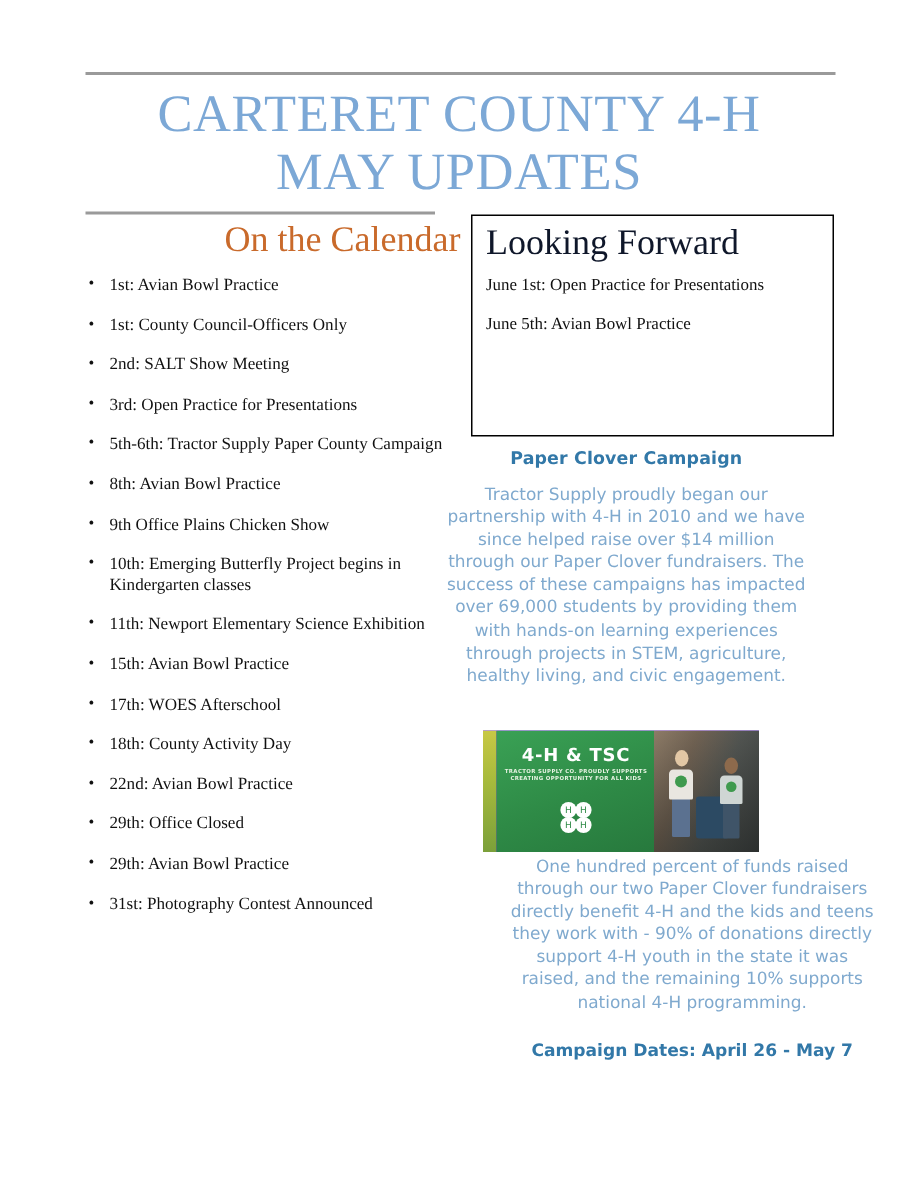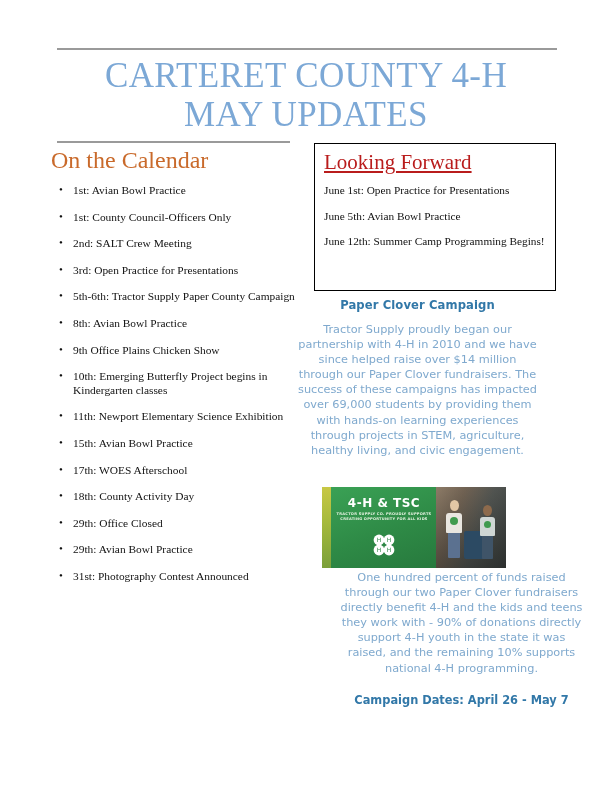--- a/index.html
+++ b/index.html
@@ -60,21 +60,21 @@
     position: absolute;
     left: 45px;
     top: 146px;
     width: 262px;
   }
   .calendar-heading {
     font-family: "Liberation Serif", serif;
     font-size: 24px;
     line-height: 28px;
     color: #C96A2B;
-    text-align: left;
+    text-align: right;
     margin: 0 0 10px 0;
     padding-left: 6px;
     font-weight: normal;
   }
   ul.cal-list {
     list-style: none;
     margin: 0;
     padding: 0 0 0 14px;
   }
   ul.cal-list li {
@@ -101,26 +101,25 @@
     left: 314px;
     top: 143px;
     width: 242px;
     height: 148px;
     border: 1.4px solid #000;
     box-sizing: border-box;
     padding: 6px 9px 0 9px;
   }
   .lf-heading {
     font-family: "Liberation Serif", serif;
-    font-size: 21px;
+    font-size: 24px;
     line-height: 25px;
-    color: #b91c1c;
+    color: #0f172a;
     margin: 0 0 9px 0;
     font-weight: normal;
-    text-decoration: underline;
   }
   .lf-item {
     font-family: "Liberation Serif", serif;
     font-size: 11.3px;
     line-height: 13.6px;
     color: #111;
     margin-bottom: 12px;
   }
 
   
@@ -255,41 +254,41 @@
     <div>MAY UPDATES</div>
   </div>
 
   <div class="left-rule"></div>
 
   <div class="left-col">
     <div class="calendar-heading">On the Calendar</div>
     <ul class="cal-list">
       <li>1st: Avian Bowl Practice</li>
       <li>1st: County Council-Officers Only</li>
-      <li>2nd: SALT Crew Meeting</li>
+      <li>2nd: SALT Show Meeting</li>
       <li>3rd: Open Practice for Presentations</li>
       <li>5th-6th: Tractor Supply Paper County Campaign</li>
       <li>8th: Avian Bowl Practice</li>
       <li>9th Office Plains Chicken Show</li>
       <li>10th: Emerging Butterfly Project begins in Kindergarten classes</li>
       <li>11th: Newport Elementary Science Exhibition</li>
       <li>15th: Avian Bowl Practice</li>
       <li>17th: WOES Afterschool</li>
       <li>18th: County Activity Day</li>
+      <li>22nd: Avian Bowl Practice</li>
       <li>29th: Office Closed</li>
       <li>29th: Avian Bowl Practice</li>
       <li>31st: Photography Contest Announced</li>
     </ul>
   </div>
 
   <div class="lf-box">
     <div class="lf-heading">Looking Forward</div>
     <div class="lf-item">June 1st: Open Practice for Presentations</div>
     <div class="lf-item">June 5th: Avian Bowl Practice</div>
-    <div class="lf-item">June 12th: Summer Camp Programming Begins!</div>
   </div>
 
   <div class="pc-section">
     <div class="pc-heading">Paper Clover Campaign</div>
     <p class="pc-body">Tractor Supply proudly began our partnership with 4-H in 2010 and we have since helped raise over $14 million through our Paper Clover fundraisers. The success of these campaigns has impacted over 69,000 students by providing them with hands-on learning experiences through projects in STEM, agriculture, healthy living, and civic engagement.</p>
   </div>
 
   <div class="pc-image">
     <div class="img-strip"></div>
     <div class="img-green"></div>

